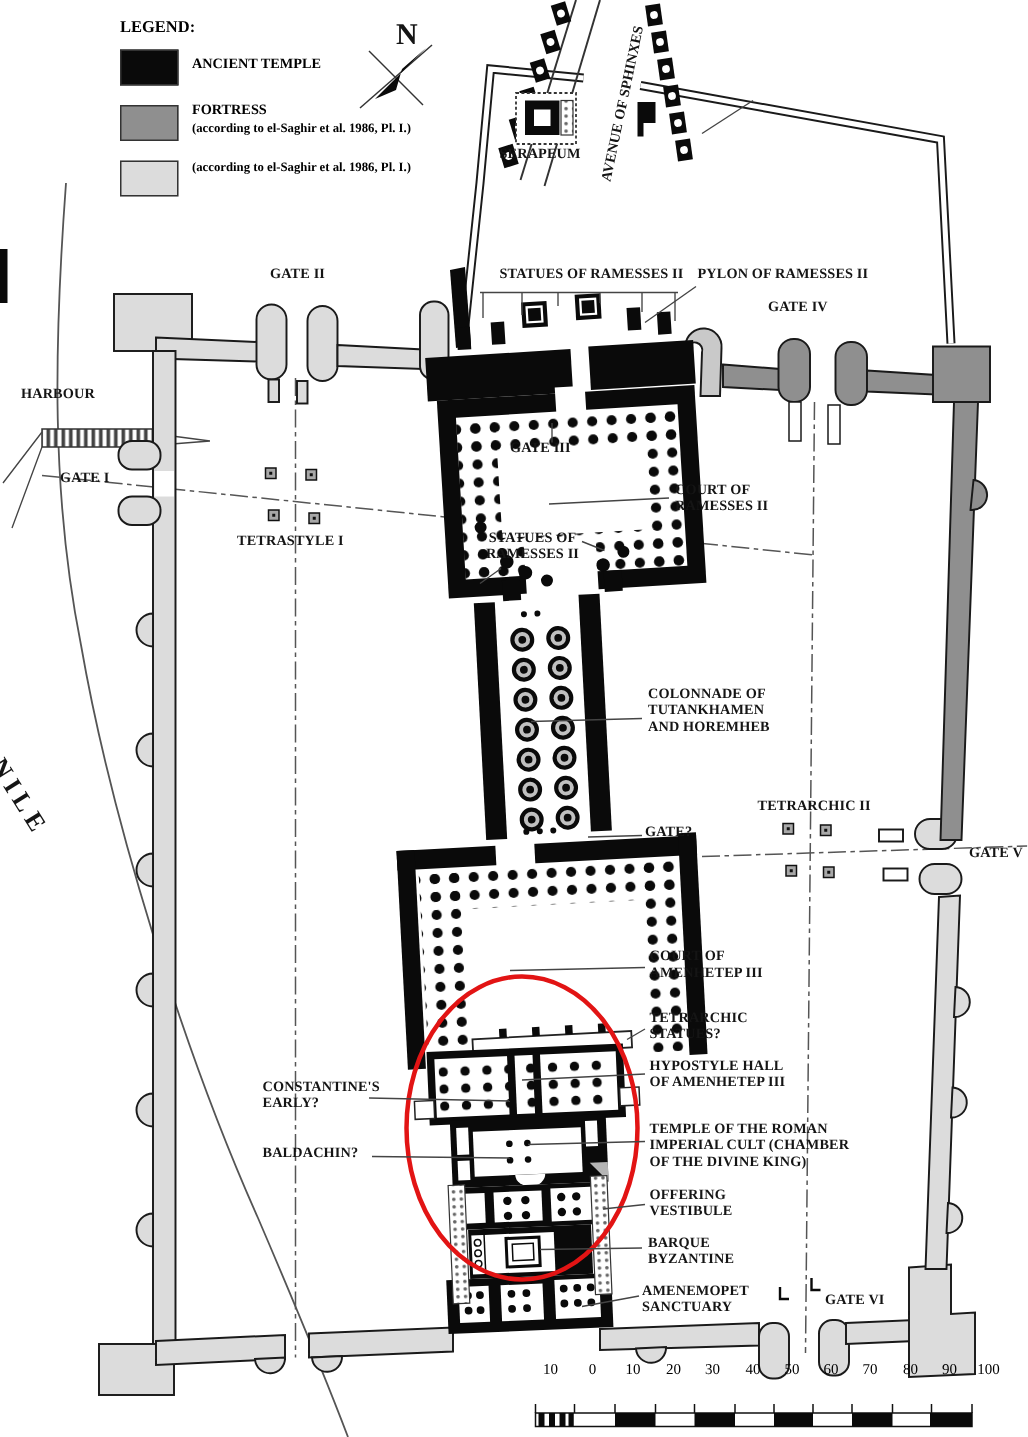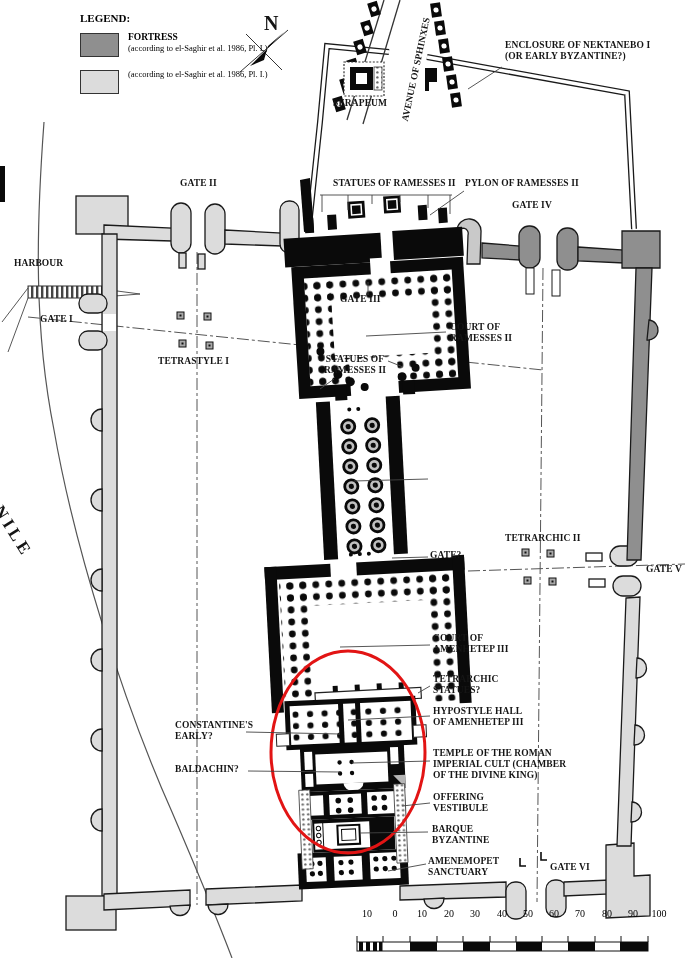--- a/index.html
+++ b/index.html
@@ -11,21 +11,21 @@
   .center{text-align:center;}
   .rot-avenue{transform-origin:0 0;transform:rotate(-78deg);}
   .rot-nile{transform-origin:0 0;transform:rotate(58deg);font-size:17px;letter-spacing:4px;}
   .north-n{font-size:20px;}
   
   .legend{position:absolute;left:80px;top:12px;width:230px;}
   .legend-title{font-weight:bold;font-size:11px;margin-bottom:8px;}
   .lrow{position:relative;margin-bottom:13px;min-height:24px;}
   .swatch{position:absolute;left:0;top:1px;width:37px;height:22px;border:1px solid #333;}
   .ltext{margin-left:48px;font-weight:bold;font-size:9.5px;line-height:1.2;white-space:pre-line;}
-  .lnote{margin-left:48px;font-weight:normal;font-size:8.5px;line-height:1.2;}
+  .lnote{margin-left:48px;font-weight:bold;font-size:8.5px;line-height:1.2;}
   
   .tick{position:absolute;top:908px;font-weight:normal;font-size:10px;transform:translateX(-50%);margin-left:12px;}
 </style>
 </head>
 <body>
 
 <div class="canvas">
 
 <svg width="685" height="958" viewBox="0 0 685 958">
   <defs>
@@ -466,48 +466,53 @@
           <line x1="595" y1="936" x2="595" y2="942"></line>
       <line x1="621" y1="936" x2="621" y2="942"></line>
           <line x1="648" y1="936" x2="648" y2="942"></line>
     </g>
   </g>
 </svg>
 
 <div class="legend">
   <div class="legend-title">LEGEND:</div>
   <div class="lrow">
+    <span class="swatch" style="background:#0a0a0a"></span>
+    <div class="ltext" style="padding-top:6px">ANCIENT TEMPLE</div>
+  </div>
+  <div class="lrow">
     <span class="swatch" style="background:#8f8f8f"></span>
     <div class="ltext">FORTRESS</div>
     <div class="lnote">(according to el-Saghir et al. 1986, Pl. I.)</div>
   </div>
   <div class="lrow">
     <span class="swatch" style="background:#dcdcdc"></span>
     <div class="lnote">(according to el-Saghir et al. 1986, Pl. I.)</div>
   </div>
 </div>
 
 <div class="mlabel north-n" style="left:264px;top:12px">N</div>
 <div class="mlabel rot-avenue" style="left:400px;top:120px">AVENUE OF SPHINXES</div>
 <div class="mlabel" style="left:333px;top:98px">SERAPEUM</div>
-<div class="mlabel" style="left:505px;top:40px">ENCLOSURE OF NEKTANEBO I
-(OR EARLY BYZANTINE?)</div>
 <div class="mlabel" style="left:180px;top:178px">GATE II</div>
 <div class="mlabel" style="left:333px;top:178px">STATUES OF RAMESSES II</div>
 <div class="mlabel" style="left:465px;top:178px">PYLON OF RAMESSES II</div>
 <div class="mlabel" style="left:512px;top:200px">GATE IV</div>
 <div class="mlabel" style="left:14px;top:258px">HARBOUR</div>
 <div class="mlabel" style="left:40px;top:314px">GATE I</div>
 <div class="mlabel" style="left:340px;top:294px">GATE III</div>
 <div class="mlabel" style="left:450px;top:322px">COURT OF
 RAMESSES II</div>
 <div class="mlabel" style="left:158px;top:356px">TETRASTYLE I</div>
 <div class="mlabel center" style="left:322px;top:354px;width:66px">STATUES OF
 RAMESSES II</div>
 <div class="mlabel rot-nile" style="left:6px;top:502px">NILE</div>
+<div class="mlabel" style="left:432px;top:458px">COLONNADE OF
+TUTANKHAMEN
+AND HOREMHEB</div>
 <div class="mlabel" style="left:430px;top:550px">GATE?</div>
 <div class="mlabel" style="left:505px;top:533px">TETRARCHIC II</div>
 <div class="mlabel" style="left:646px;top:564px">GATE V</div>
 <div class="mlabel" style="left:433px;top:633px">COURT OF
 AMENHETEP III</div>
 <div class="mlabel" style="left:433px;top:674px">TETRARCHIC
 STATUES?</div>
 <div class="mlabel" style="left:175px;top:720px">CONSTANTINE'S
 EARLY?</div>
 <div class="mlabel" style="left:433px;top:706px">HYPOSTYLE HALL

